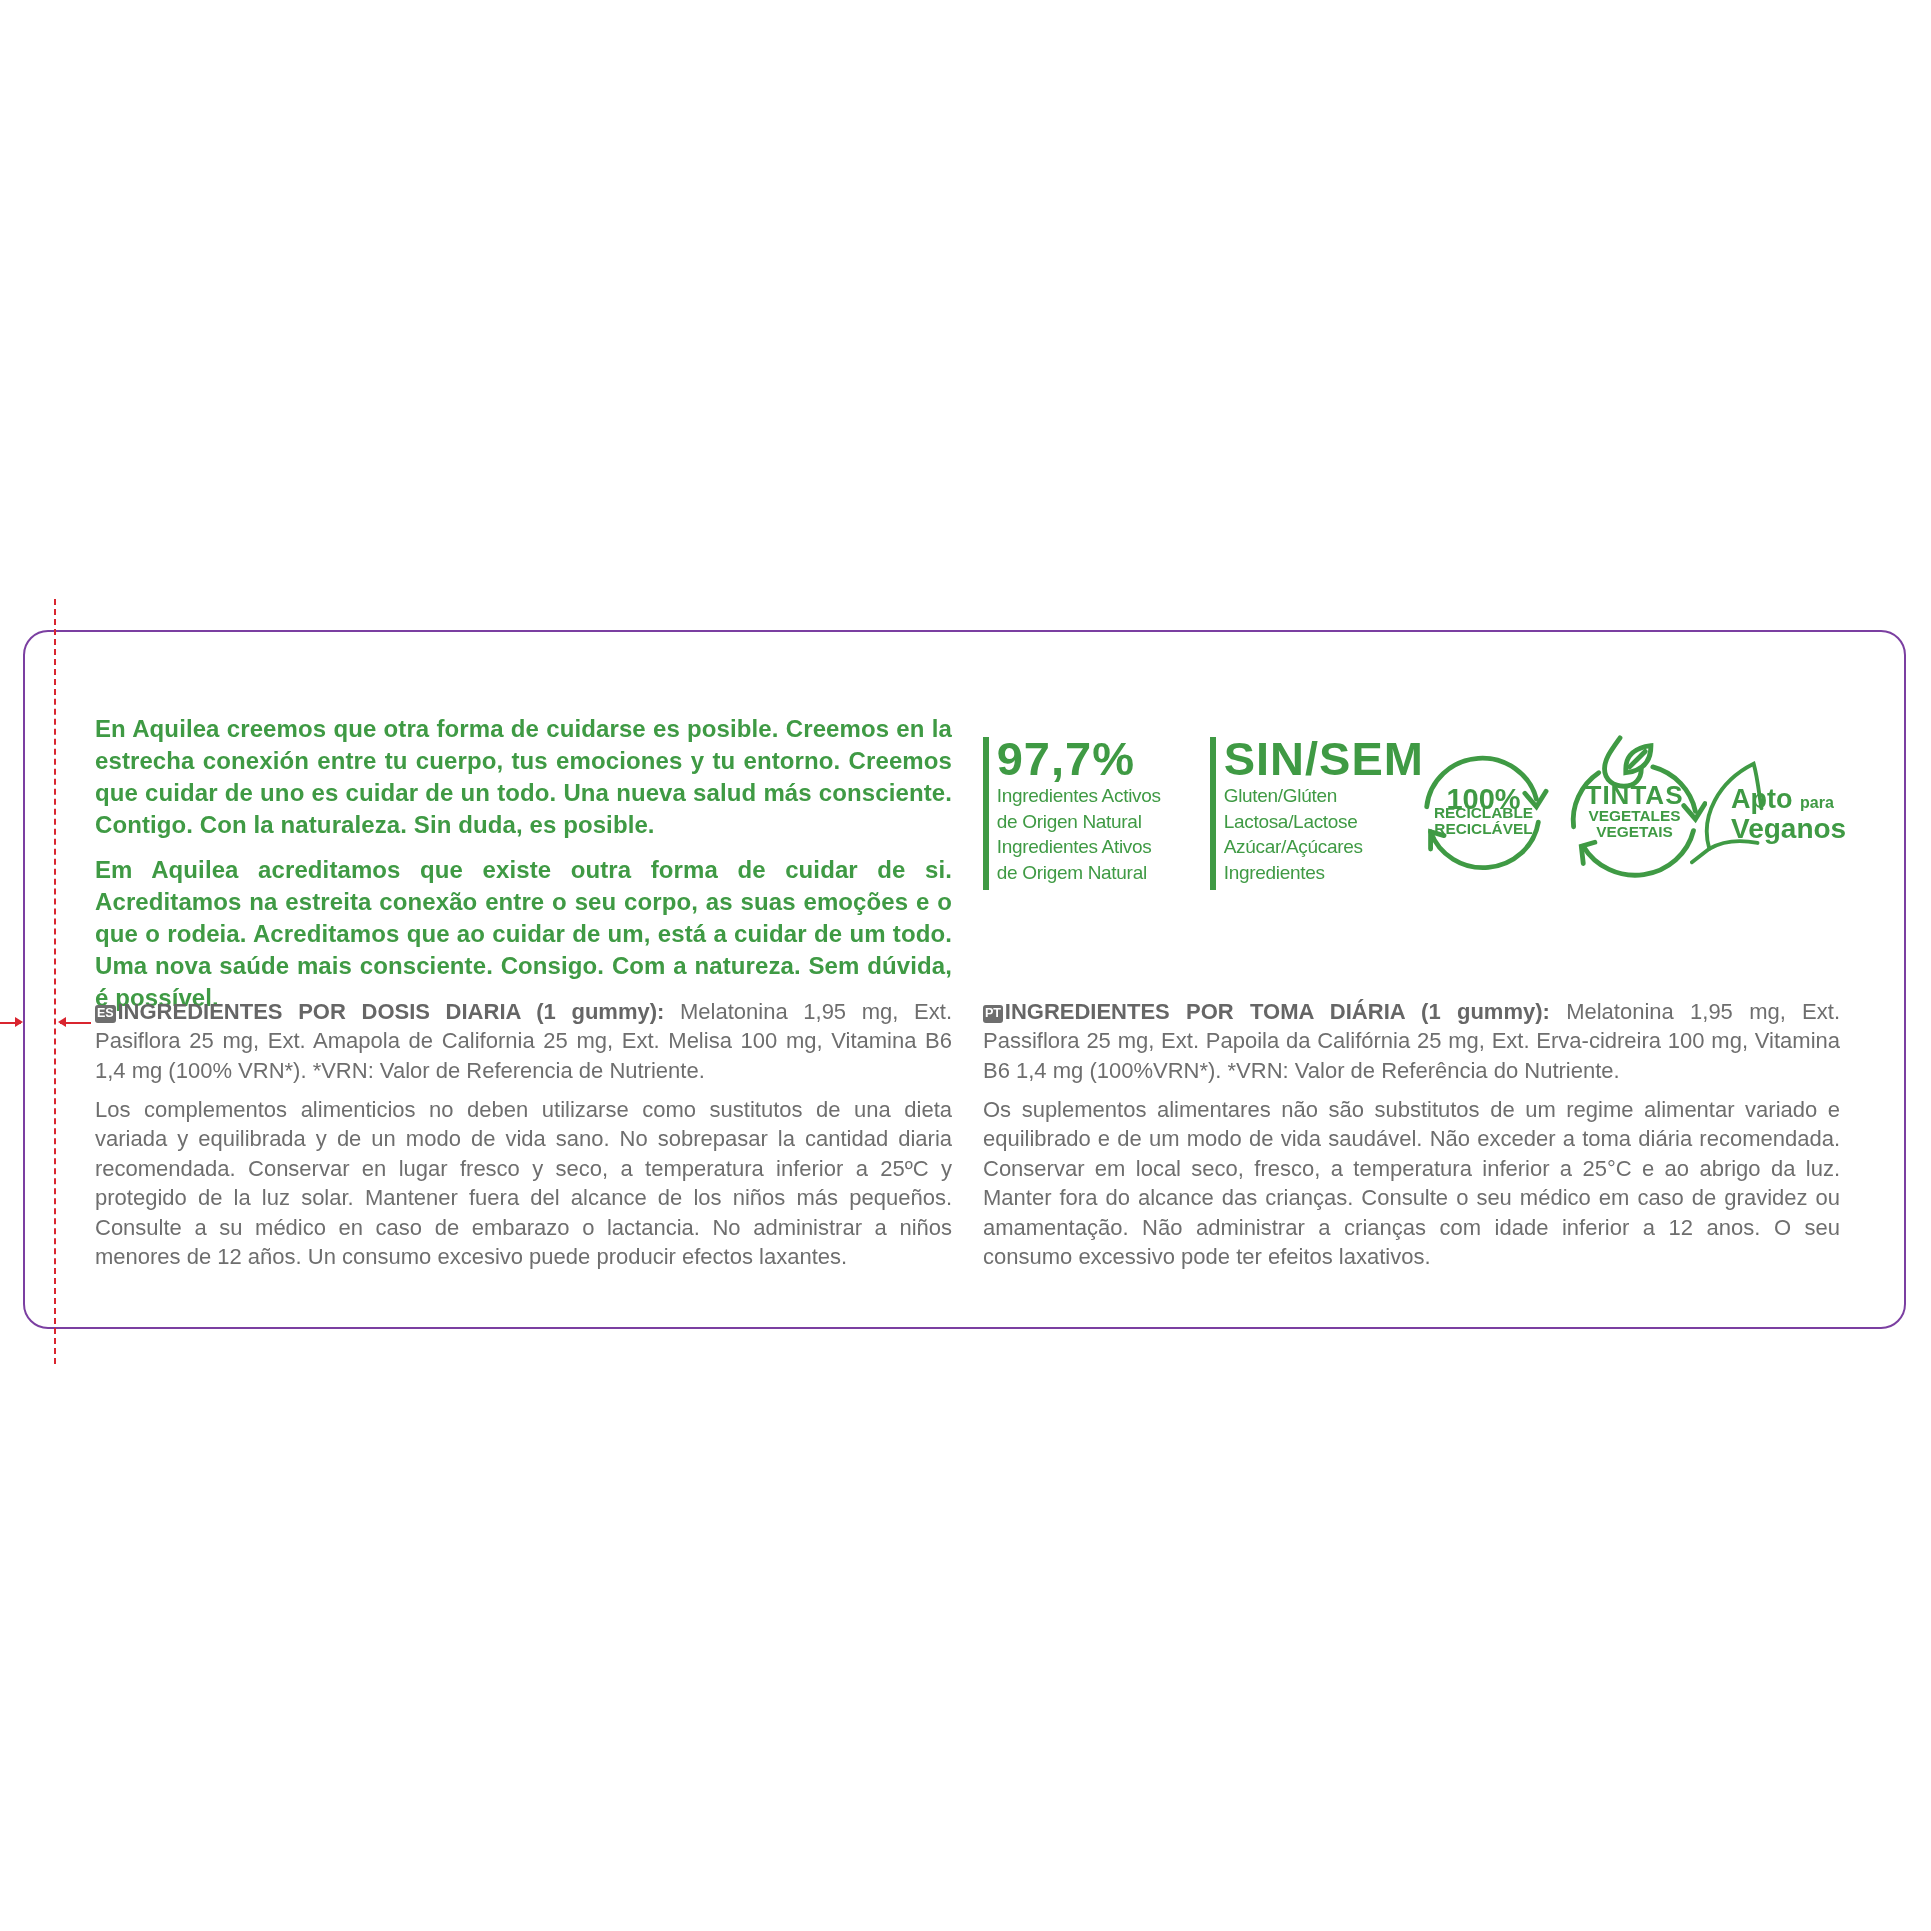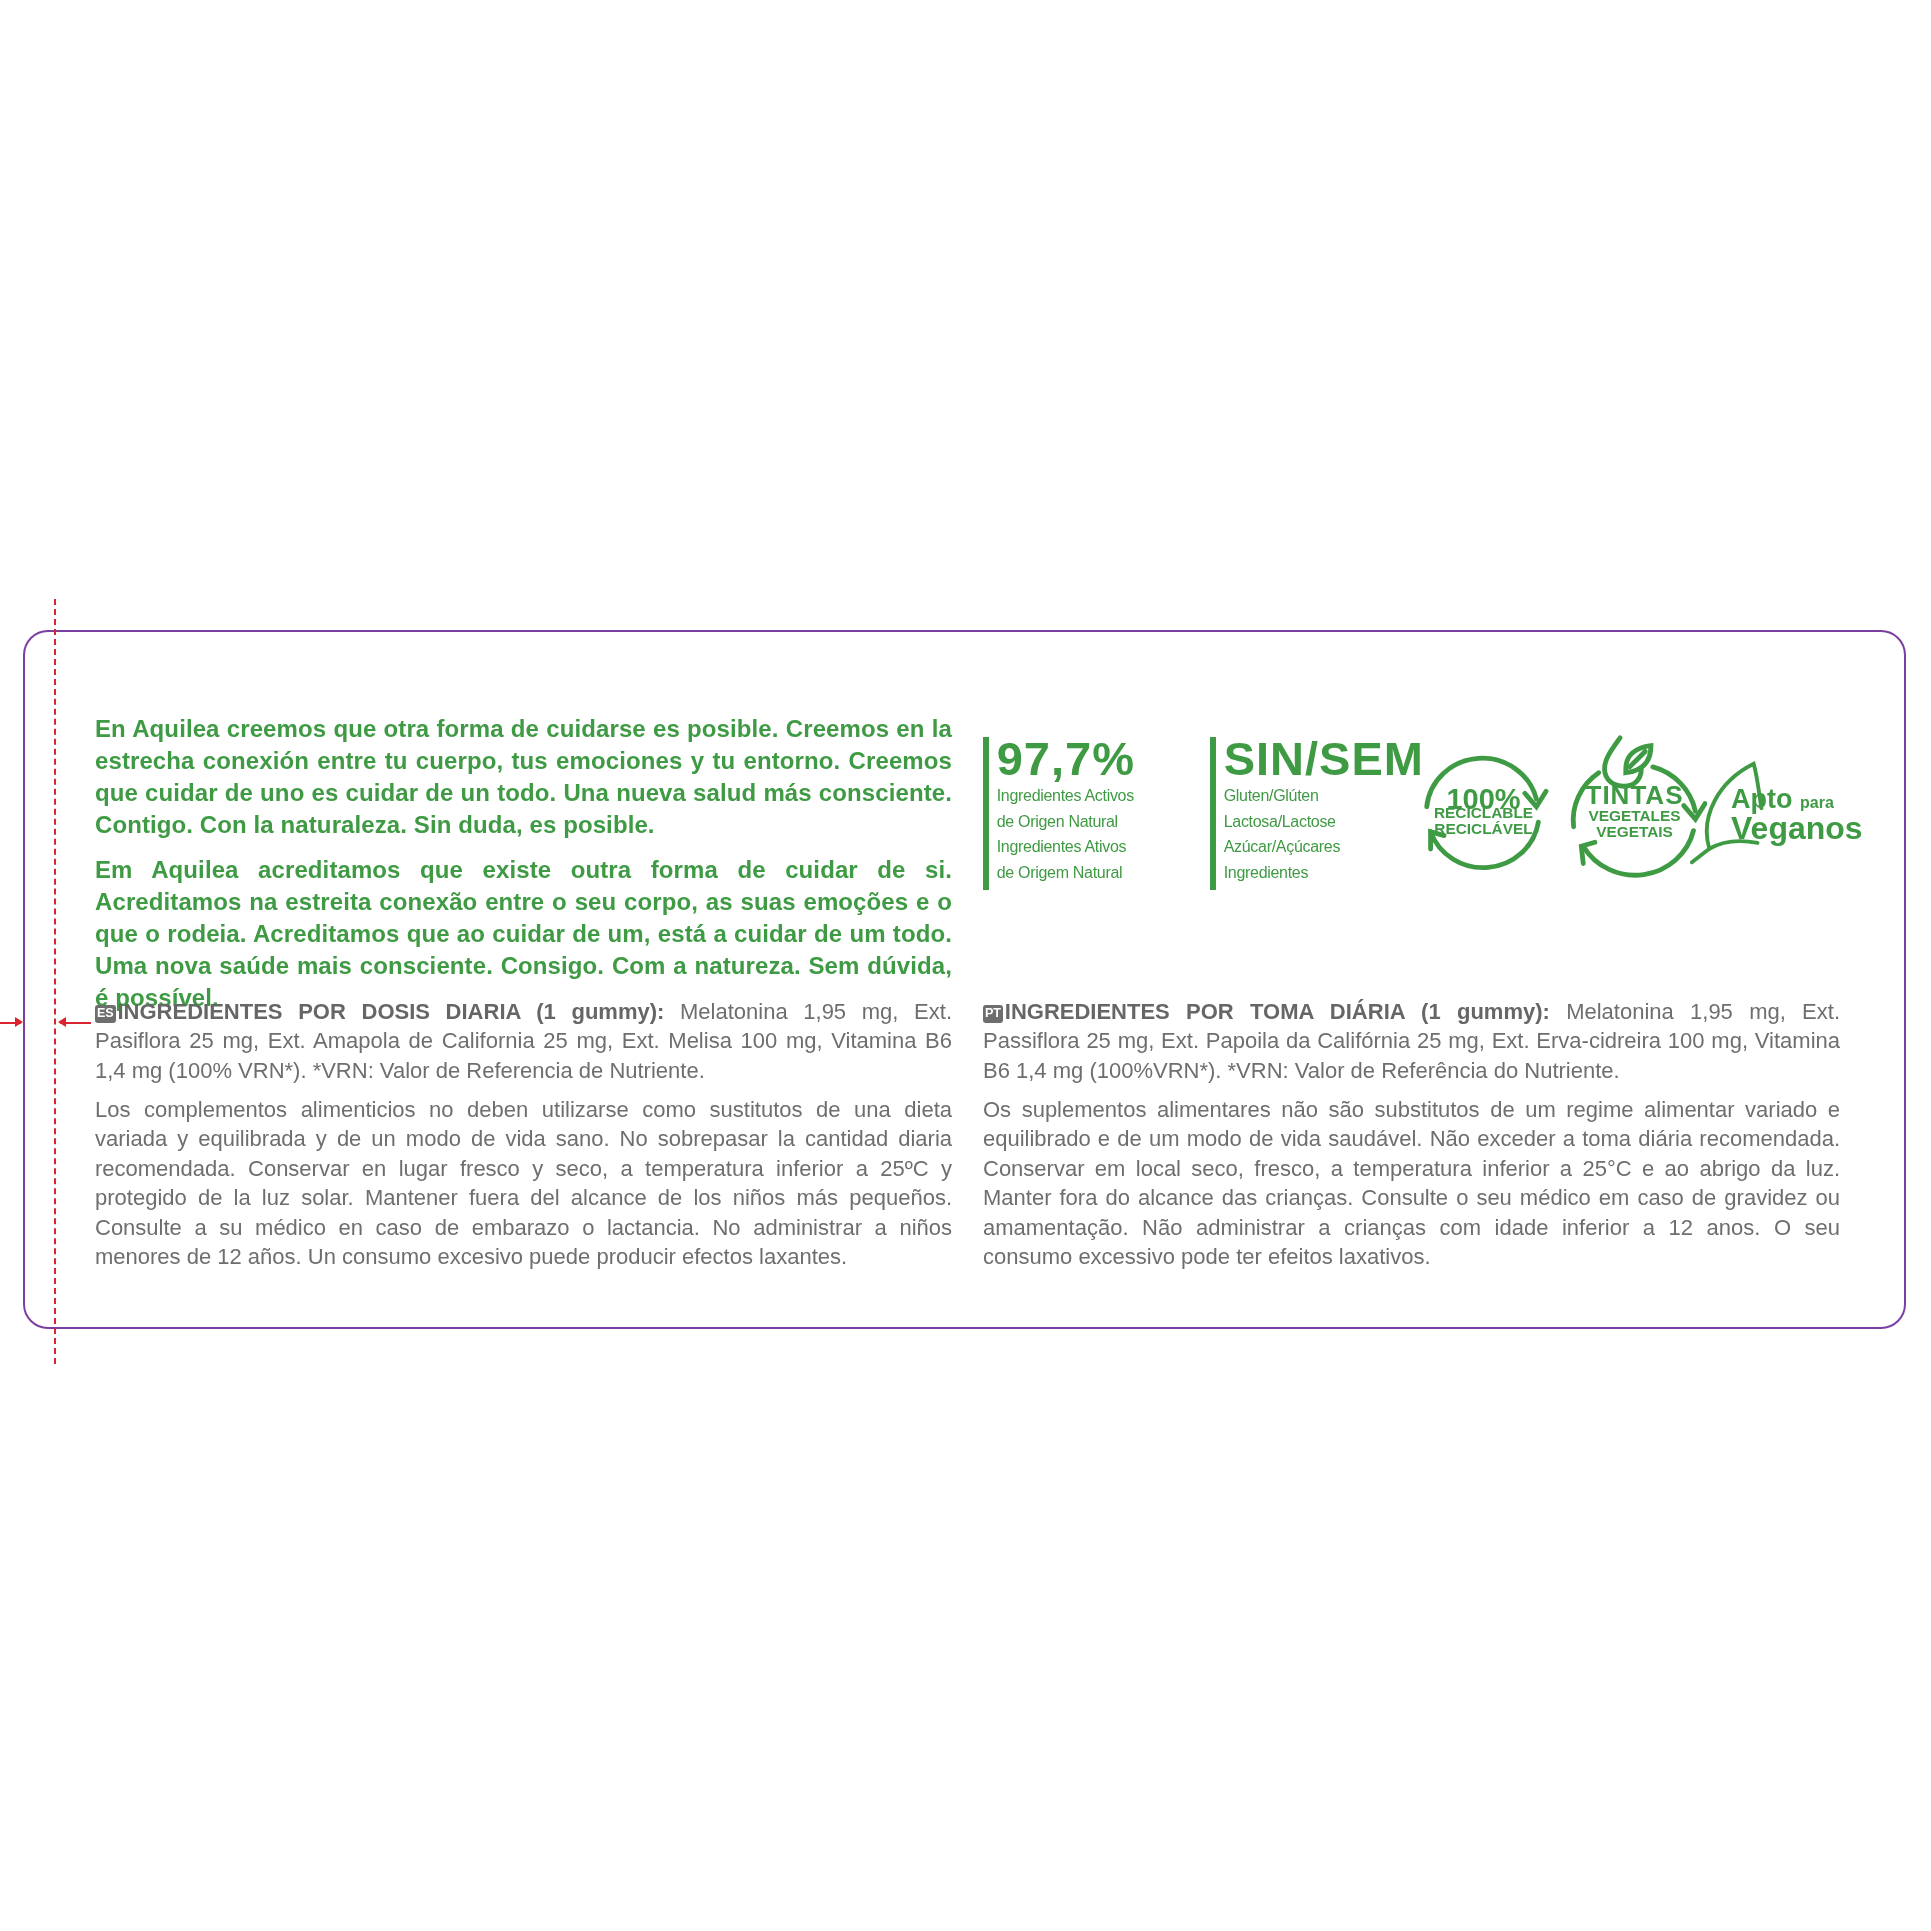--- a/index.html
+++ b/index.html
@@ -18,37 +18,37 @@
 
   .intro { position:absolute; left:95px; width:857px; color:#3f9a44; font-weight:bold;
          font-size:24px; line-height:32px; text-align:justify; letter-spacing:0.1px;margin-top:40px; }
   .intro p { margin:0 0 11.6px 0; }
   #intro-es { top:673px; }
   #intro-pt { top:814px; }
 
   .stat { position:absolute; top:737px; height:153px; border-left:6.8px solid #3f9a44; padding-left:7.7px;
           color:#3f9a44; box-sizing:border-box; }
   .stat .big { font-size:47px; font-weight:bold; line-height:48px; letter-spacing:1px; margin-top:-1.9px; }
-  .stat .small { font-size:16px; line-height:25.6px; white-space:nowrap; letter-spacing:-0.3px; }
+  .stat .small { font-size:19px; line-height:25.6px; white-space:nowrap; letter-spacing:-0.3px; }
   #stat-natural { left:983px; width:212px; }
   #stat-sin { left:1210px; width:193px; }
 
   .badge { position:absolute; color:#3f9a44; text-align:center; font-weight:bold; }
   .badge svg { position:absolute; left:0; top:0; }
   .badge .txt { position:absolute; left:0; width:100%; }
   #badge-recycle { left:1415px; top:749px; width:137px; height:127px; }
   #badge-recycle .t1 { top:36px; font-size:29px; line-height:29px; }
   #badge-recycle .t2 { top:56px; font-size:15.4px; line-height:16.4px; }
   #badge-inks { left:1562px; top:734px; width:145px; height:147px; }
   #badge-inks .t1 { top:48px; font-size:26px; line-height:26px; letter-spacing:1px; }
   #badge-inks .t2 { top:74px; font-size:15.4px; line-height:16.4px; }
   #badge-vegan { left:1690px; top:758px; width:164px; height:111px; }
   #badge-vegan .t1 { position:absolute; left:41px; top:27px; font-size:27px; line-height:29px; text-align:left; white-space:nowrap; }
   #badge-vegan .t1 small { font-size:16px; }
-  #badge-vegan .t2 { position:absolute; left:41px; top:56px; font-size:32px; line-height:29px; text-align:left; }
+  #badge-vegan .t2 { position:absolute; left:41px; top:56px; font-size:28px; line-height:29px; text-align:left; }
 
   .legal { position:absolute; top:997px; width:857px; color:#6e6e6e; font-size:22px;
            line-height:29.4px; text-align:justify; }
   .legal p { margin:0 0 9.7px 0; }
   .legal .head { font-weight:bold; color:#666; }
   .lang-tag { display:inline-block; font-size:12.6px; font-weight:bold; color:#fff; background:#6e6e6e;
               border-radius:2.9px; padding:0 1.9px; line-height:17.4px; vertical-align:1.9px; margin-right:1.9px; }
   #legal-es { left:95px; }
   #legal-pt { left:983px; width:857px; }
 </style>

